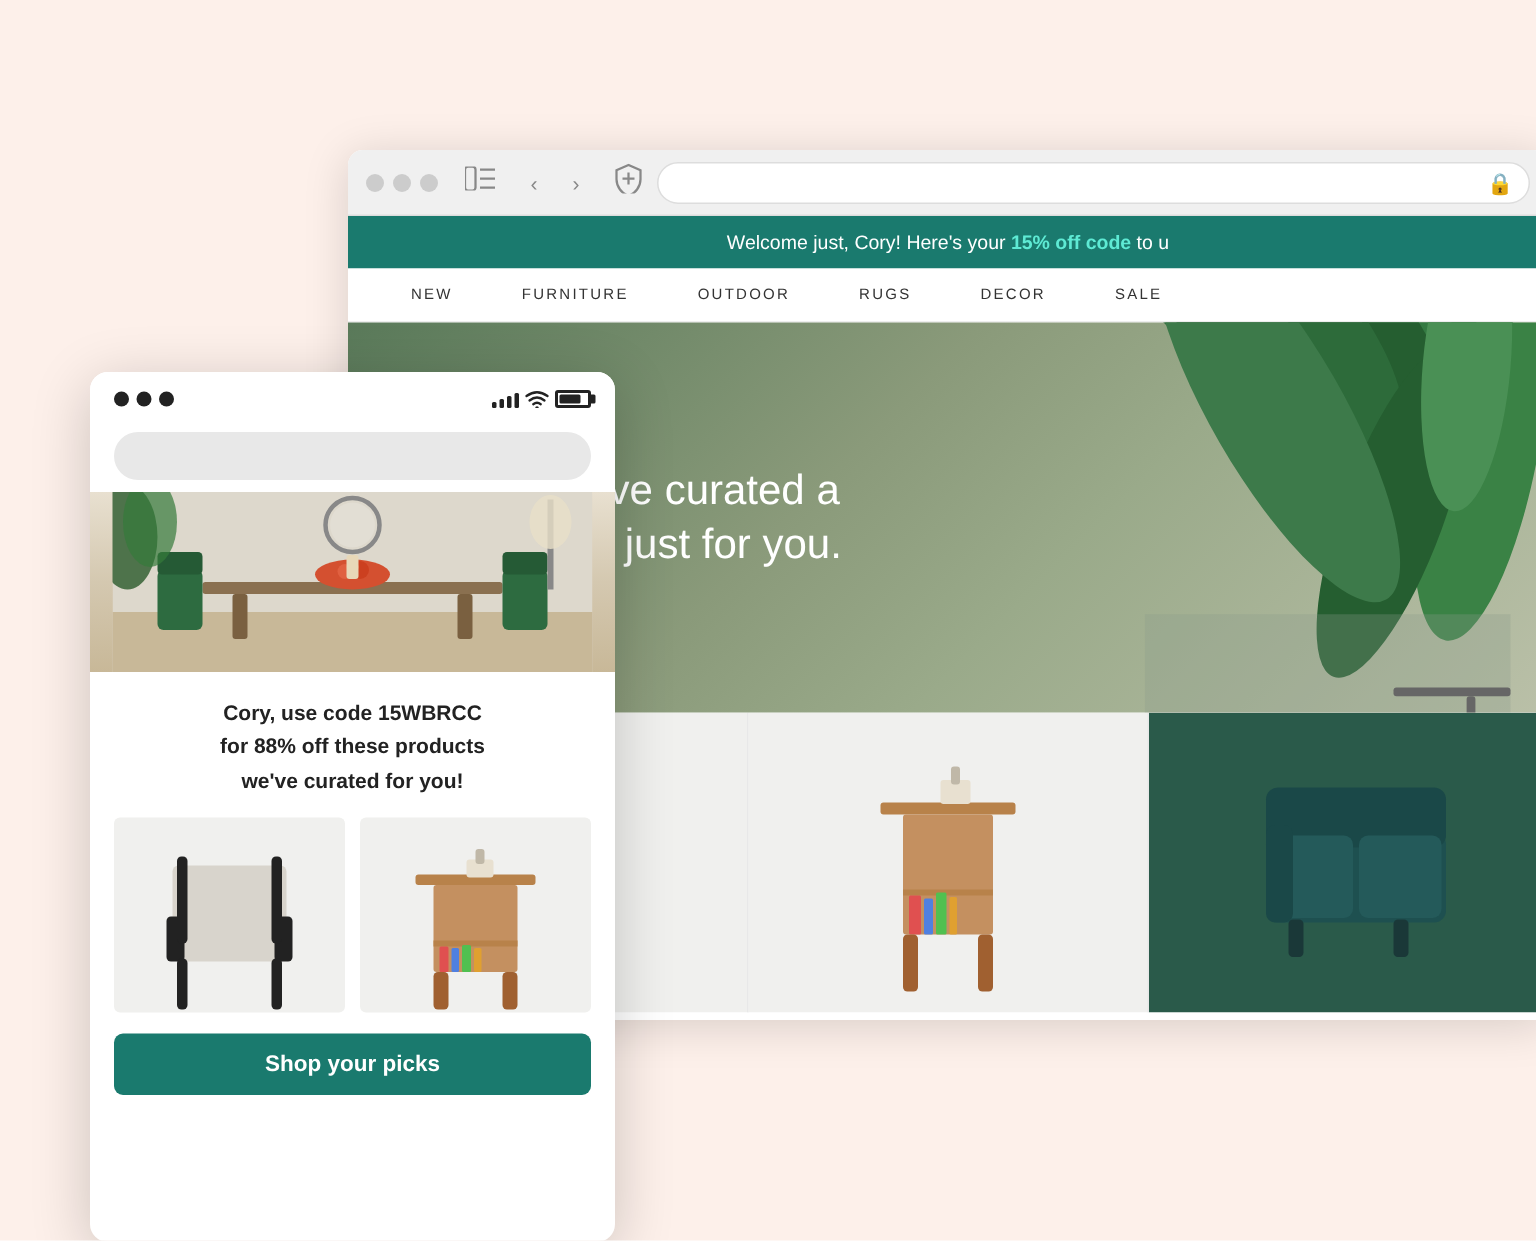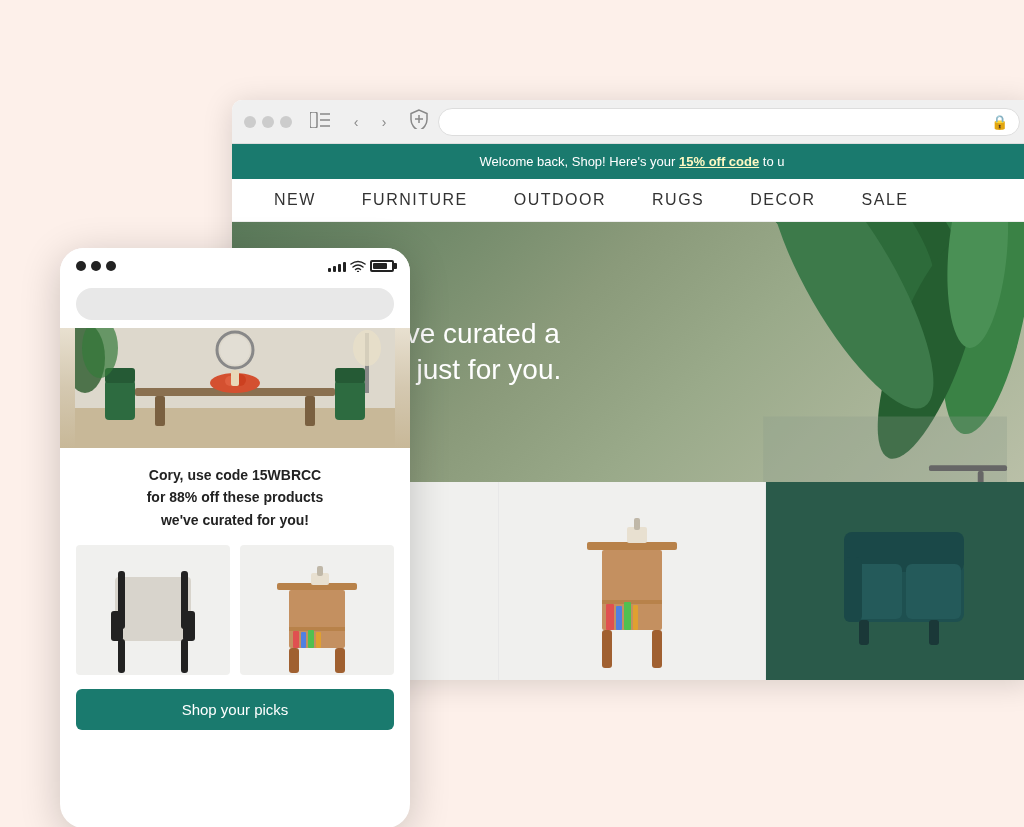--- a/index.html
+++ b/index.html
@@ -88,36 +88,35 @@
     .site-banner {
       background: #1a7a6e;
       color: #fff;
       padding: 10px 20px;
       font-size: 13px;
       text-align: center;
       white-space: nowrap;
       overflow: hidden;
     }
     .site-banner a {
-      color: #fef9c3;
+      color: #5eead4;
       font-weight: bold;
-      text-decoration: underline;
     }
 
     
     .site-nav {
       background: #fff;
       padding: 12px 20px;
       display: flex;
       gap: 24px;
       align-items: center;
       border-bottom: 1px solid #eee;
     }
     .site-nav span {
-      font-size: 16px;
+      font-size: 10px;
       letter-spacing: 1.5px;
       text-transform: uppercase;
       color: #333;
       cursor: pointer;
       padding-left: 22px;
     }
 
     
     .site-hero {
       position: relative;
@@ -178,21 +177,21 @@
     }
 
     
     .mobile-phone {
       position: absolute;
       top: 248px;
       left: 60px;
       width: 350px;
       height: 580px;
       background: #fff;
-      border-radius: 24px;
+      border-radius: 12px;
       box-shadow: 0 8px 40px rgba(0,0,0,0.2);
       overflow: hidden;
       z-index: 10;
     }
 
     .phone-status-bar {
       background: #fff;
       height: 36px;
       display: flex;
       align-items: center;
@@ -319,21 +318,21 @@
     }
 
     .phone-cta-btn {
       width: 100%;
       background: #1a7a6e;
       color: #fff;
       border: none;
       border-radius: 6px;
       padding: 12px;
       font-size: 15px;
-      font-weight: 400;
+      font-weight: 700;
       text-align: center;
       cursor: pointer;
     }
 
     
     .hero-plant-container {
       position: absolute;
       right: 0;
       top: 0;
       bottom: 0;
@@ -382,21 +381,21 @@
         <line x1="5" y1="10" x2="13" y2="10" stroke="#888" stroke-width="1.5"></line>
       </svg>
     </div>
 
     <div class="browser-address-bar">
       <span class="browser-lock">🔒</span>
     </div>
   </div>
 
   <div class="site-banner">
-    <span>Welcome back, Shop! Here's your </span><a>15% off code</a><span> to u</span>
+    <span>Welcome just, Cory! Here's your </span><a>15% off code</a><span> to u</span>
   </div>
 
   <div class="site-nav">
     <span>NEW</span>
     <span>FURNITURE</span>
     <span>OUTDOOR</span>
     <span>RUGS</span>
     <span>DECOR</span>
     <span>SALE</span>
   </div>

